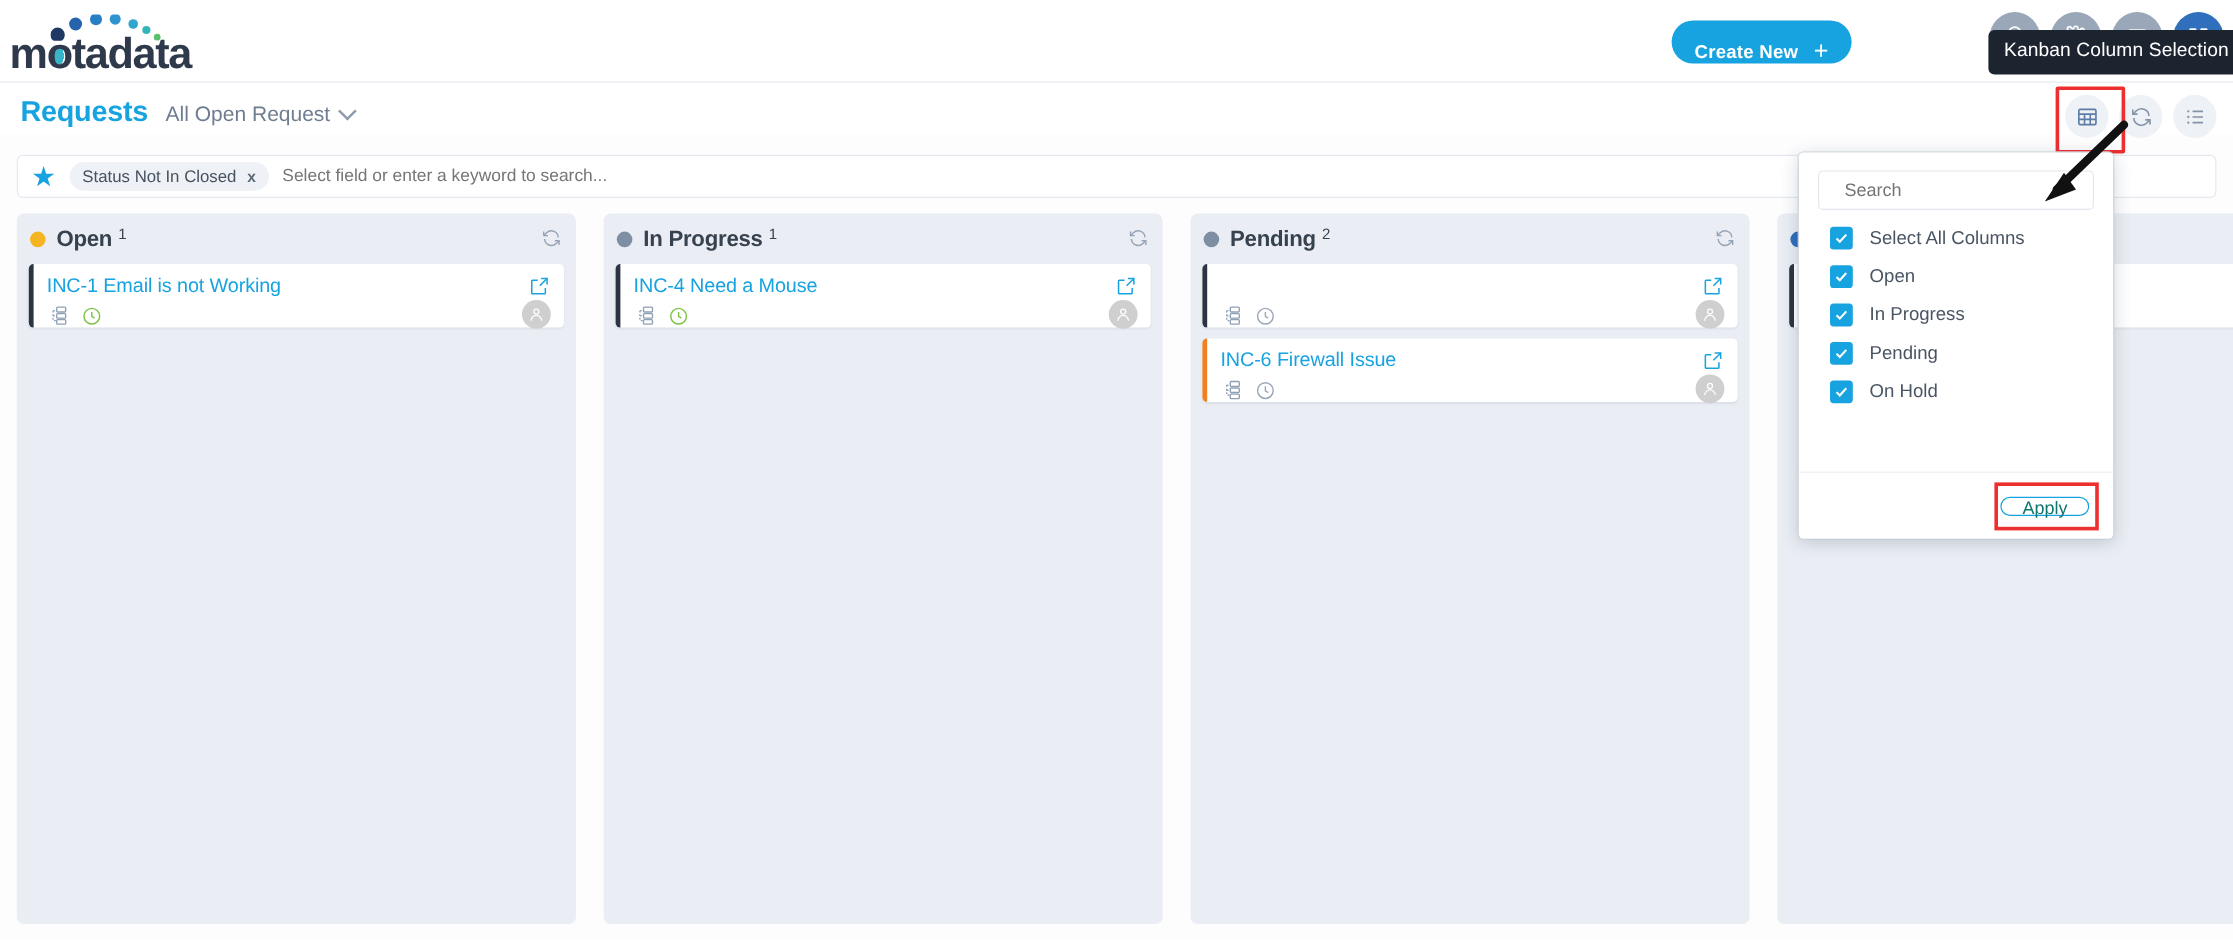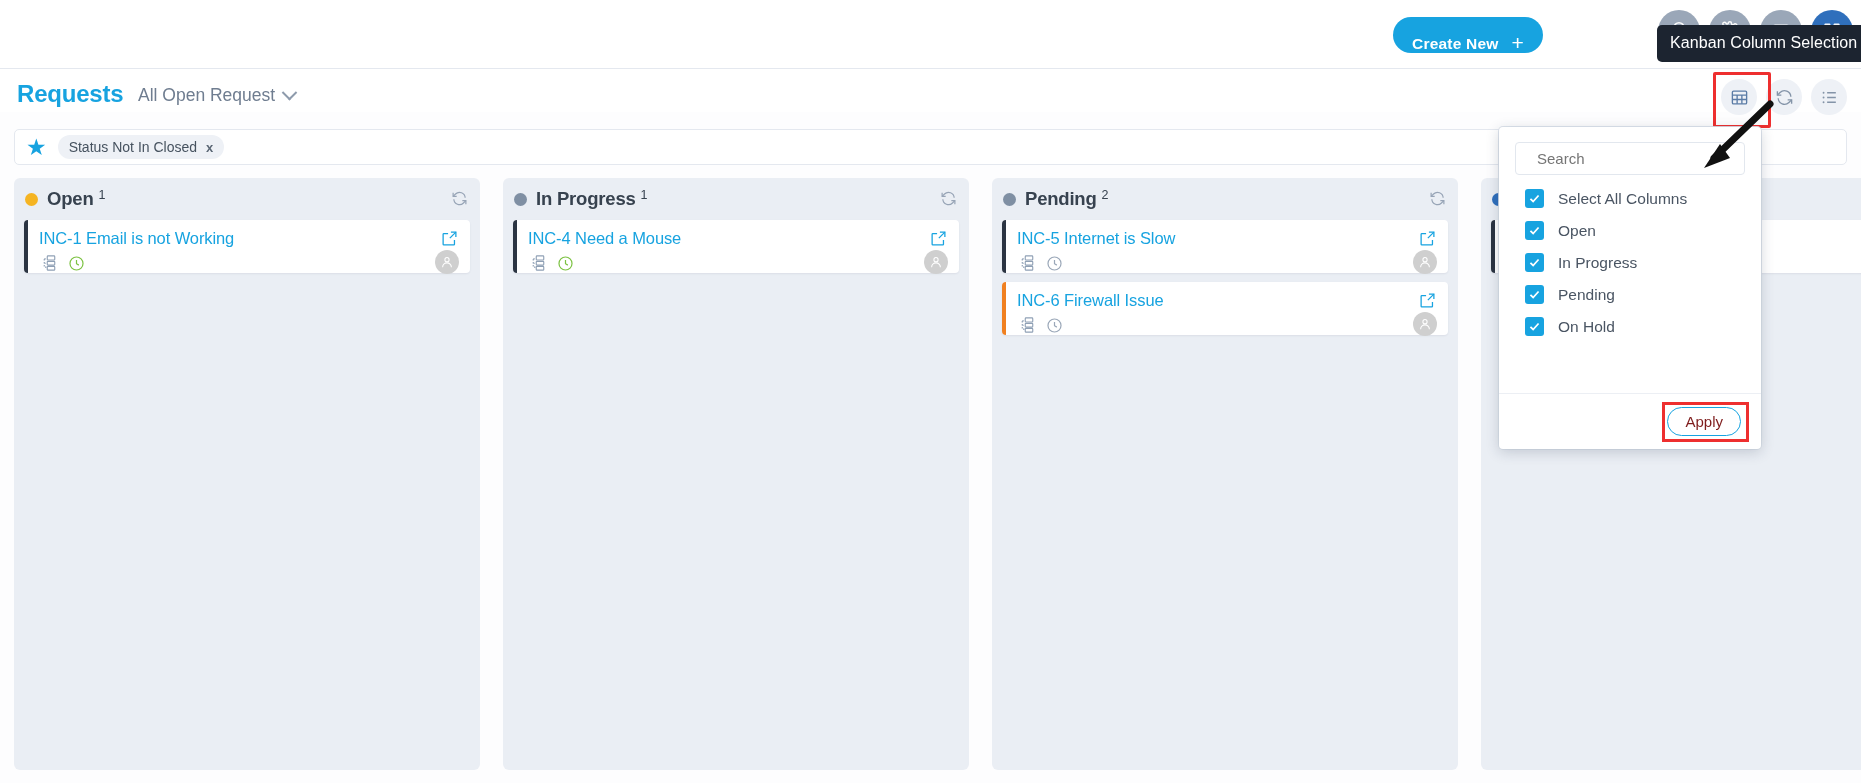--- a/index.html
+++ b/index.html
@@ -157,36 +157,49 @@
     width: 19px; height: 19px; border-radius: 3px; background: #17a3e0;
     display: flex; align-items: center; justify-content: center; flex: 0 0 auto;
   }
   .opt-label { font-size: 15.5px; color: #4a5563; }
   .panel-foot {
     position: absolute; left: 0; bottom: 0; width: 100%; height: 56px;
     border-top: 1px solid #eceff4; display: flex; align-items: center; justify-content: flex-end;
     padding-right: 20px;
   }
   .apply-btn {
-    border: 1px solid #17a3e0; background: #fff; color: #7f1d1d;
-    border-radius: 16px; height: 29px; padding: 0 17px;
+    border: 1px solid #17a3e0; background: #fff; color: #0f766e;
+    border-radius: 16px; height: 16px; padding: 0 17px;
     font-family: "Liberation Sans", sans-serif; font-size: 15px; cursor: pointer;
   }
   .apply-hi {
     position: absolute; right: 12px; top: 8px; width: 87px; height: 40px;
     border: 3px solid #ee2f2f; pointer-events: none;
   }
   .arrow-ann { position: absolute; left: 1690px; top: 100px; z-index: 55; pointer-events: none; }
 </style>
 </head>
 <body>
 
 <div id="root">
 
   <div class="topbar">
+    <div class="logo-wrap">
+      <svg class="logo-dots" viewBox="0 0 96 22">
+        <circle cx="6" cy="17" r="6" fill="#1f3864"></circle>
+        <circle cx="21" cy="8" r="5.4" fill="#2563ae"></circle>
+        <circle cx="38" cy="4" r="5" fill="#2a7fc4"></circle>
+        <circle cx="54" cy="4" r="4.6" fill="#2e93cf"></circle>
+        <circle cx="69" cy="8" r="4" fill="#30a7cc"></circle>
+        <circle cx="80" cy="13" r="3.4" fill="#35b5b8"></circle>
+        <circle cx="89" cy="19" r="2.8" fill="#5cc06a"></circle>
+      </svg>
+      <div class="logo-o-ring"></div>
+      <div class="logo-text">motadata</div>
+    </div>
 
     <button class="create-btn">
       <span>Create New</span>
       <span class="plus">+</span>
     </button>
 
     <div class="hdr-icons">
       <div class="hdr-icon">
         <svg width="20" height="20" viewBox="0 0 24 24" fill="none" stroke="#fff" stroke-width="1.8">
           <path d="M18 8a6 6 0 1 0-12 0c0 7-3 8-3 8h18s-3-1-3-8"></path>
@@ -248,20 +261,21 @@
       </svg>
     </div>
   </div>
 
   <div class="filterbar">
     <span class="star">★</span>
     <div class="chip">
       <span>Status Not In Closed</span>
       <span class="x">x</span>
     </div>
+    <input class="filter-placeholder" style="border: none; outline: none; flex: 1 1 0%; background: transparent; font-family: &quot;Liberation Sans&quot;, sans-serif;" placeholder="Select field or enter a keyword to search...">
   </div>
 
   <div class="board">
 
     <div class="col">
       <div class="col-head">
         <span class="dot" style="background:#f5b422"></span>
         <span class="col-name">Open</span>
         <span class="col-count">1</span>
         <span class="col-refresh">
@@ -360,21 +374,20 @@
           <svg width="17" height="17" viewBox="0 0 24 24" fill="none" stroke="#97a4b6" stroke-width="1.7">
             <path d="M20 11a8 8 0 0 0-13.6-5.3L3 9"></path>
               <path d="M3 4v5h5"></path>
             <path d="M4 13a8 8 0 0 0 13.6 5.3L21 15"></path>
               <path d="M21 20v-5h-5"></path>
           </svg>
         </span>
       </div>
       <div class="cards">
         <div class="card" style="--bar:#2b3442">
-          <div class="card-title">INC-5 Internet is Slow</div>
           <div class="card-meta">
             <svg width="18" height="18" viewBox="0 0 24 24" fill="none" stroke="#8fa0b5" stroke-width="1.5">
               <rect x="11" y="2.5" width="10" height="5.5" rx="1"></rect>
               <rect x="11" y="9.8" width="10" height="5" rx="1"></rect>
               <rect x="11" y="16.5" width="10" height="5" rx="1"></rect>
               <path d="M7 6.5h3M7 6.5v11h3M7 12.3h3" stroke-dasharray="2 2"></path>
             </svg>
             <svg width="17" height="17" viewBox="0 0 24 24" fill="none" stroke="#9aa7b8" stroke-width="1.7">
               <circle cx="12" cy="12" r="9.2"></circle>
                 <path d="M12 7v5.3l3.3 2"></path>

